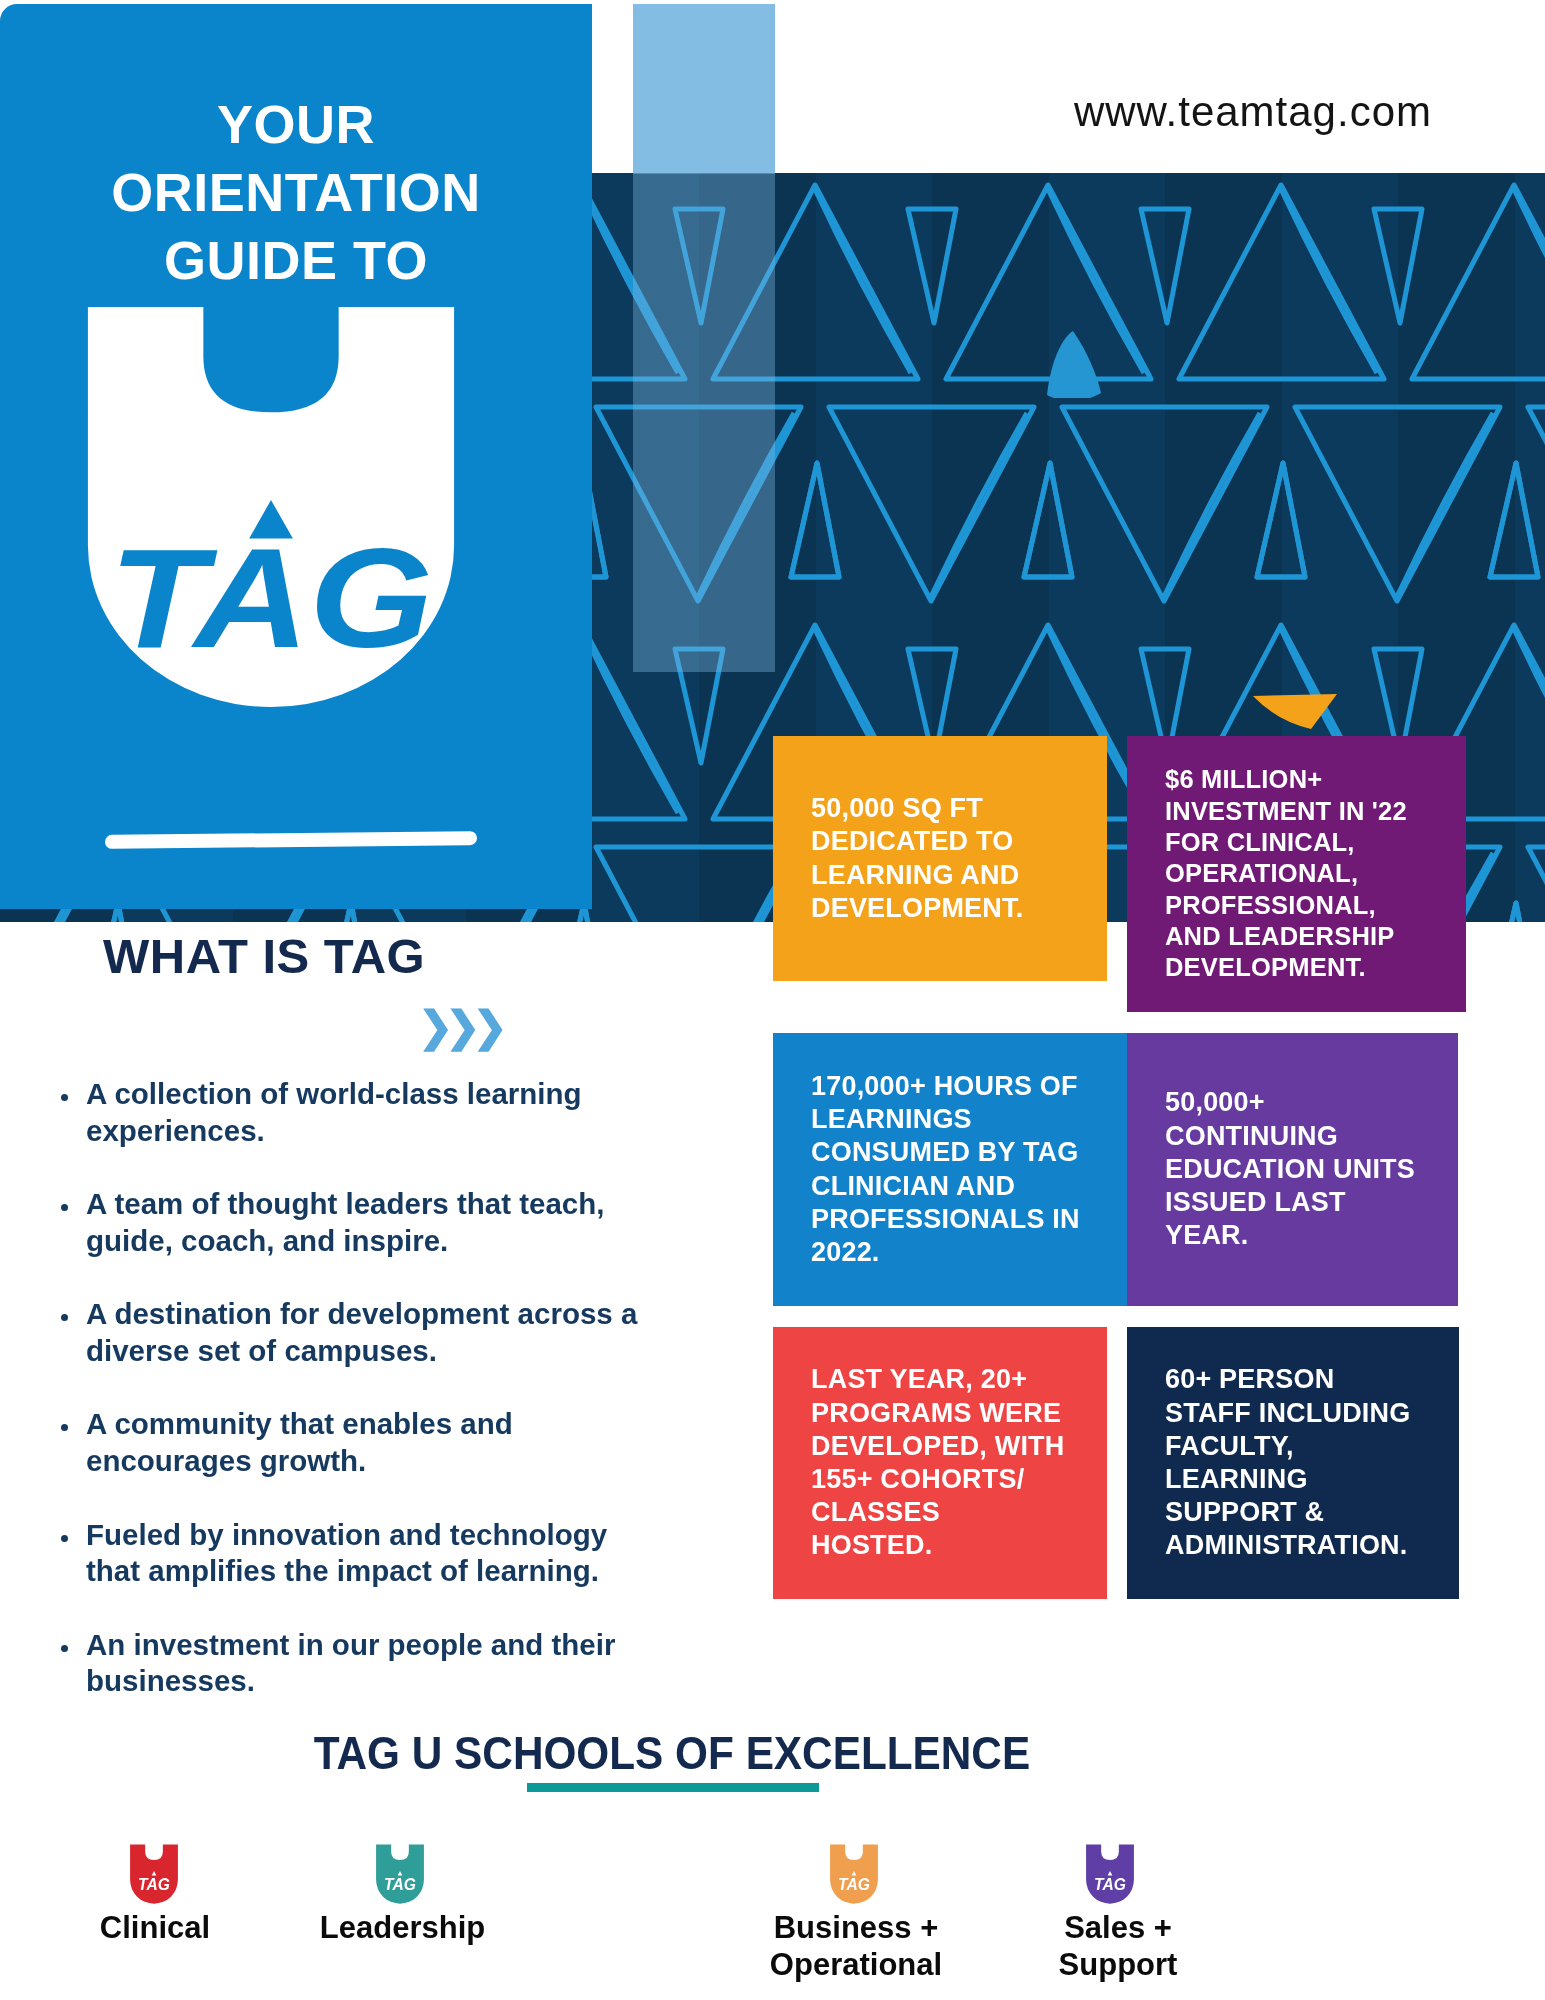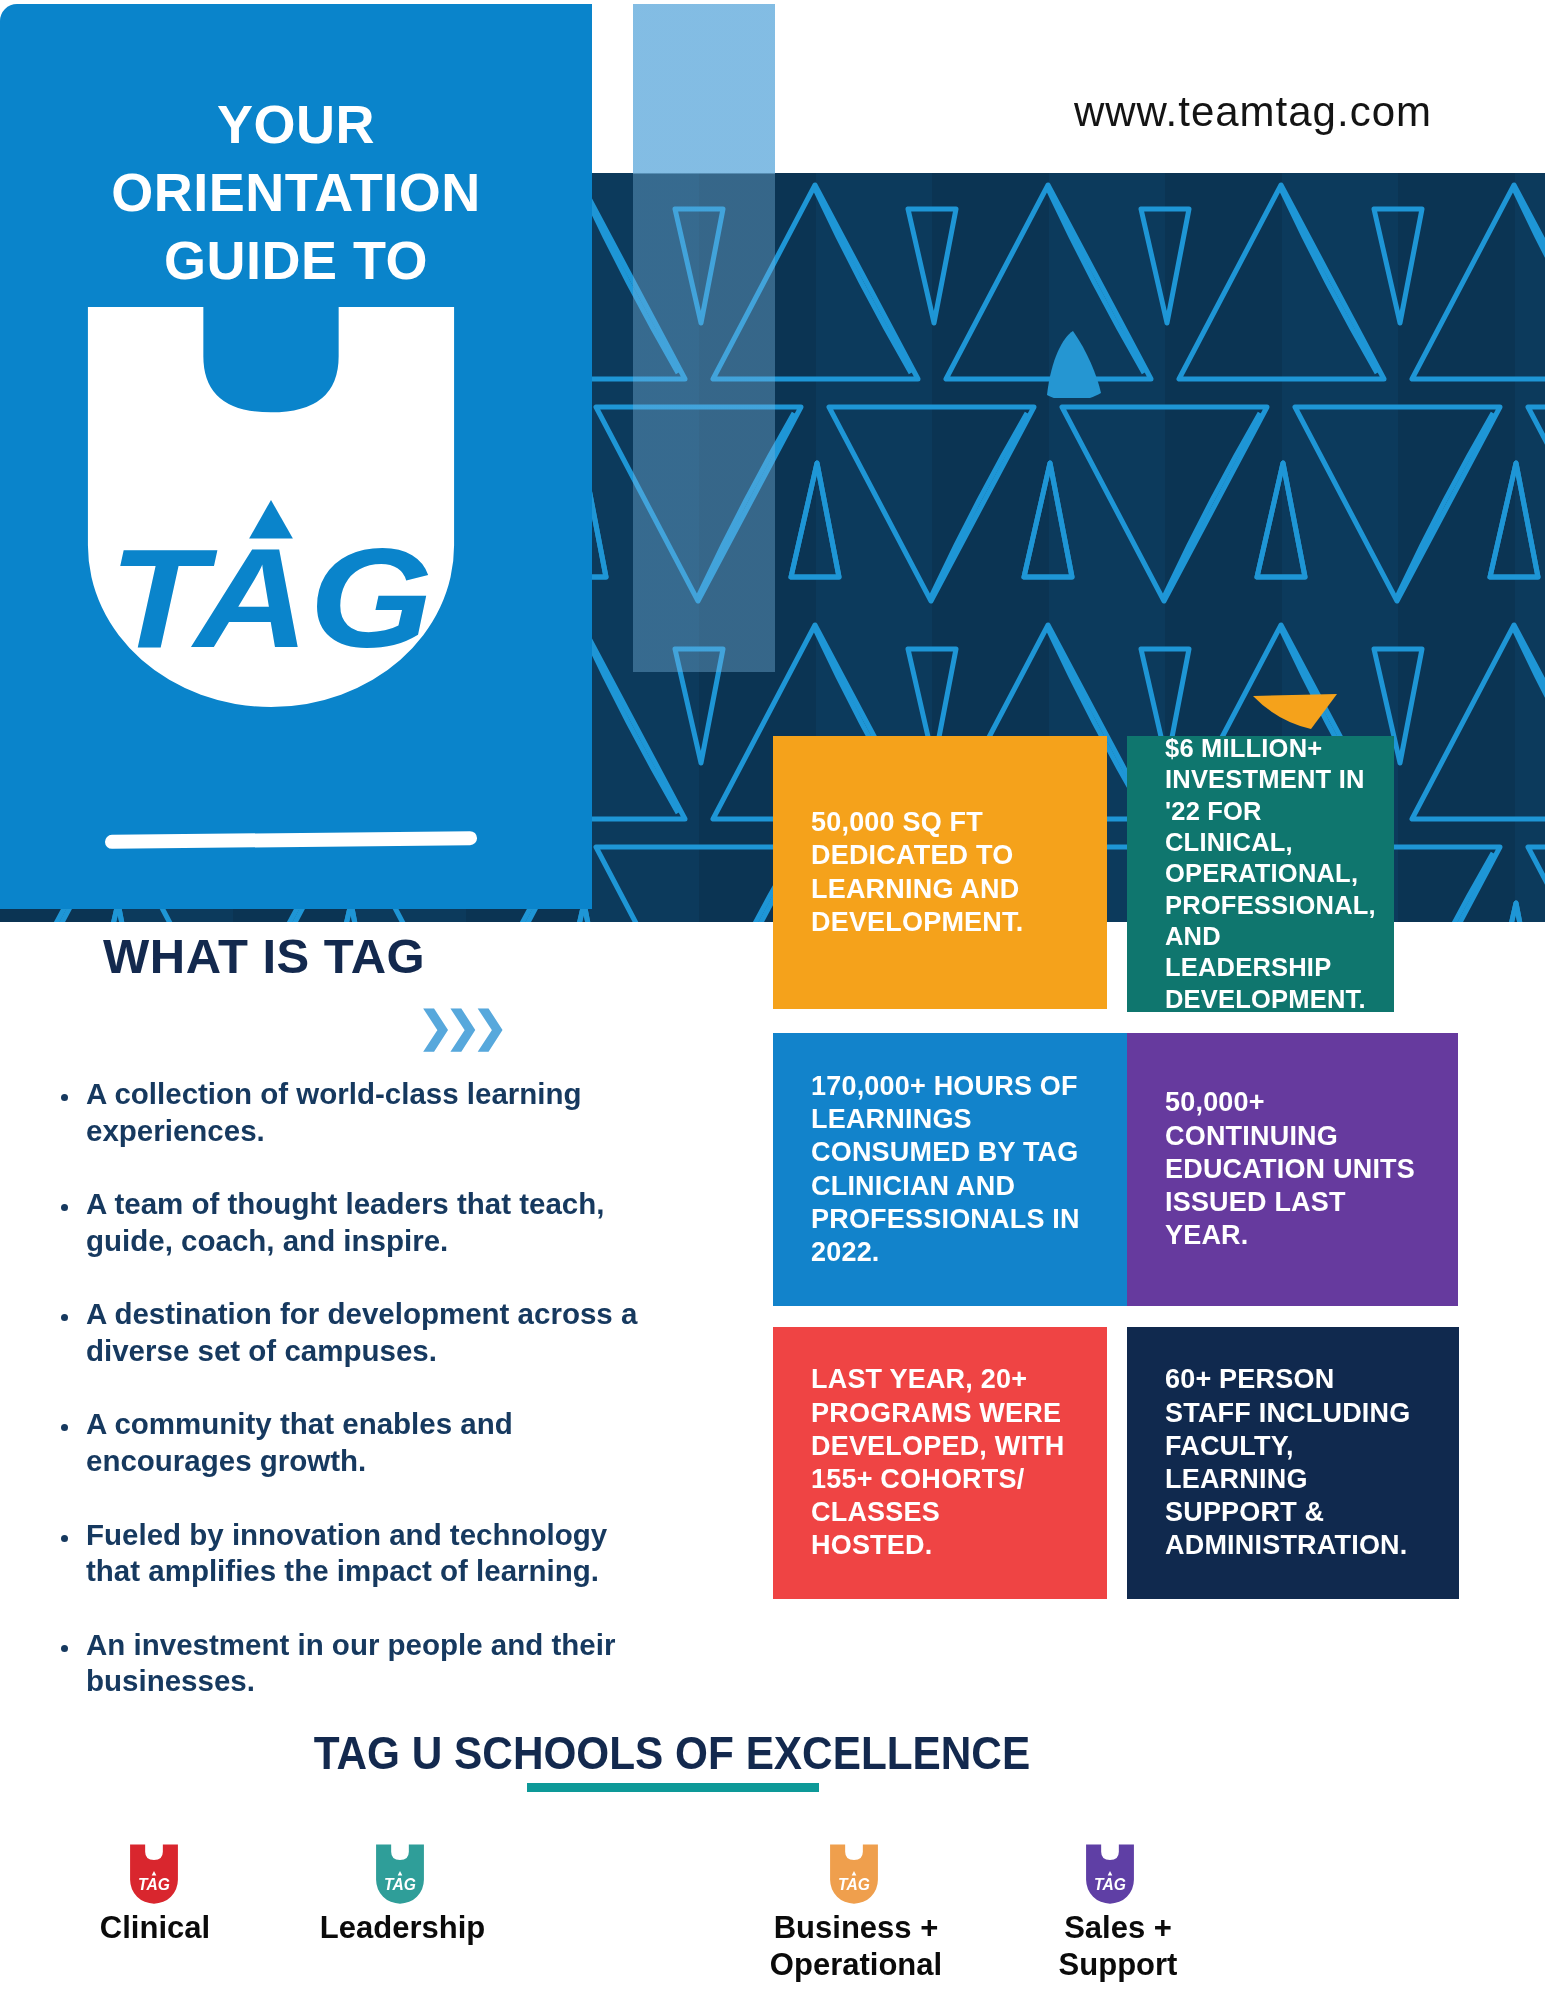--- a/index.html
+++ b/index.html
@@ -24,22 +24,22 @@
     border-radius:7px;transform:rotate(-.6deg);}
 
   
   .site-url{position:absolute;top:84px;right:113px;font-size:42px;font-weight:400;color:#141414;
     letter-spacing:1px;z-index:5;}
 
   
   .stat{position:absolute;z-index:6;display:flex;align-items:center;box-sizing:border-box;
     padding:0 38px;color:#ffffff;font-weight:700;font-size:27px;line-height:1.23;letter-spacing:.2px;
     white-space:pre-line;}
-  .stat-sqft     {left:773px; top:732px; width:334px;height:273px;background:#F5A21B;}
-  .stat-invest   {left:1127px;top:732px; width:267px;height:276px;background:#0f766e;font-size:25.5px;}
+  .stat-sqft     {left:773px; top:732px; width:334px;height:245px;background:#F5A21B;}
+  .stat-invest   {left:1127px;top:732px; width:339px;height:276px;background:#701a75;font-size:25.5px;}
   .stat-hours    {left:773px; top:1029px;width:356px;height:273px;background:#1283CB;}
   .stat-ceu      {left:1127px;top:1029px;width:331px;height:273px;background:#663A9E;}
   .stat-programs {left:773px; top:1323px;width:334px;height:272px;background:#ef4444;}
   .stat-staff    {left:1127px;top:1323px;width:332px;height:272px;background:#10294E;}
 
   
   .intro-heading{position:absolute;left:103px;top:925px;width:560px;color:#13294E;
     font-weight:800;font-size:49px;line-height:54px;letter-spacing:.5px;z-index:5;}
   .chevrons{position:absolute;left:418px;top:998px;color:#57A8DC;font-weight:800;font-size:42px;
     letter-spacing:-8px;z-index:5;}

